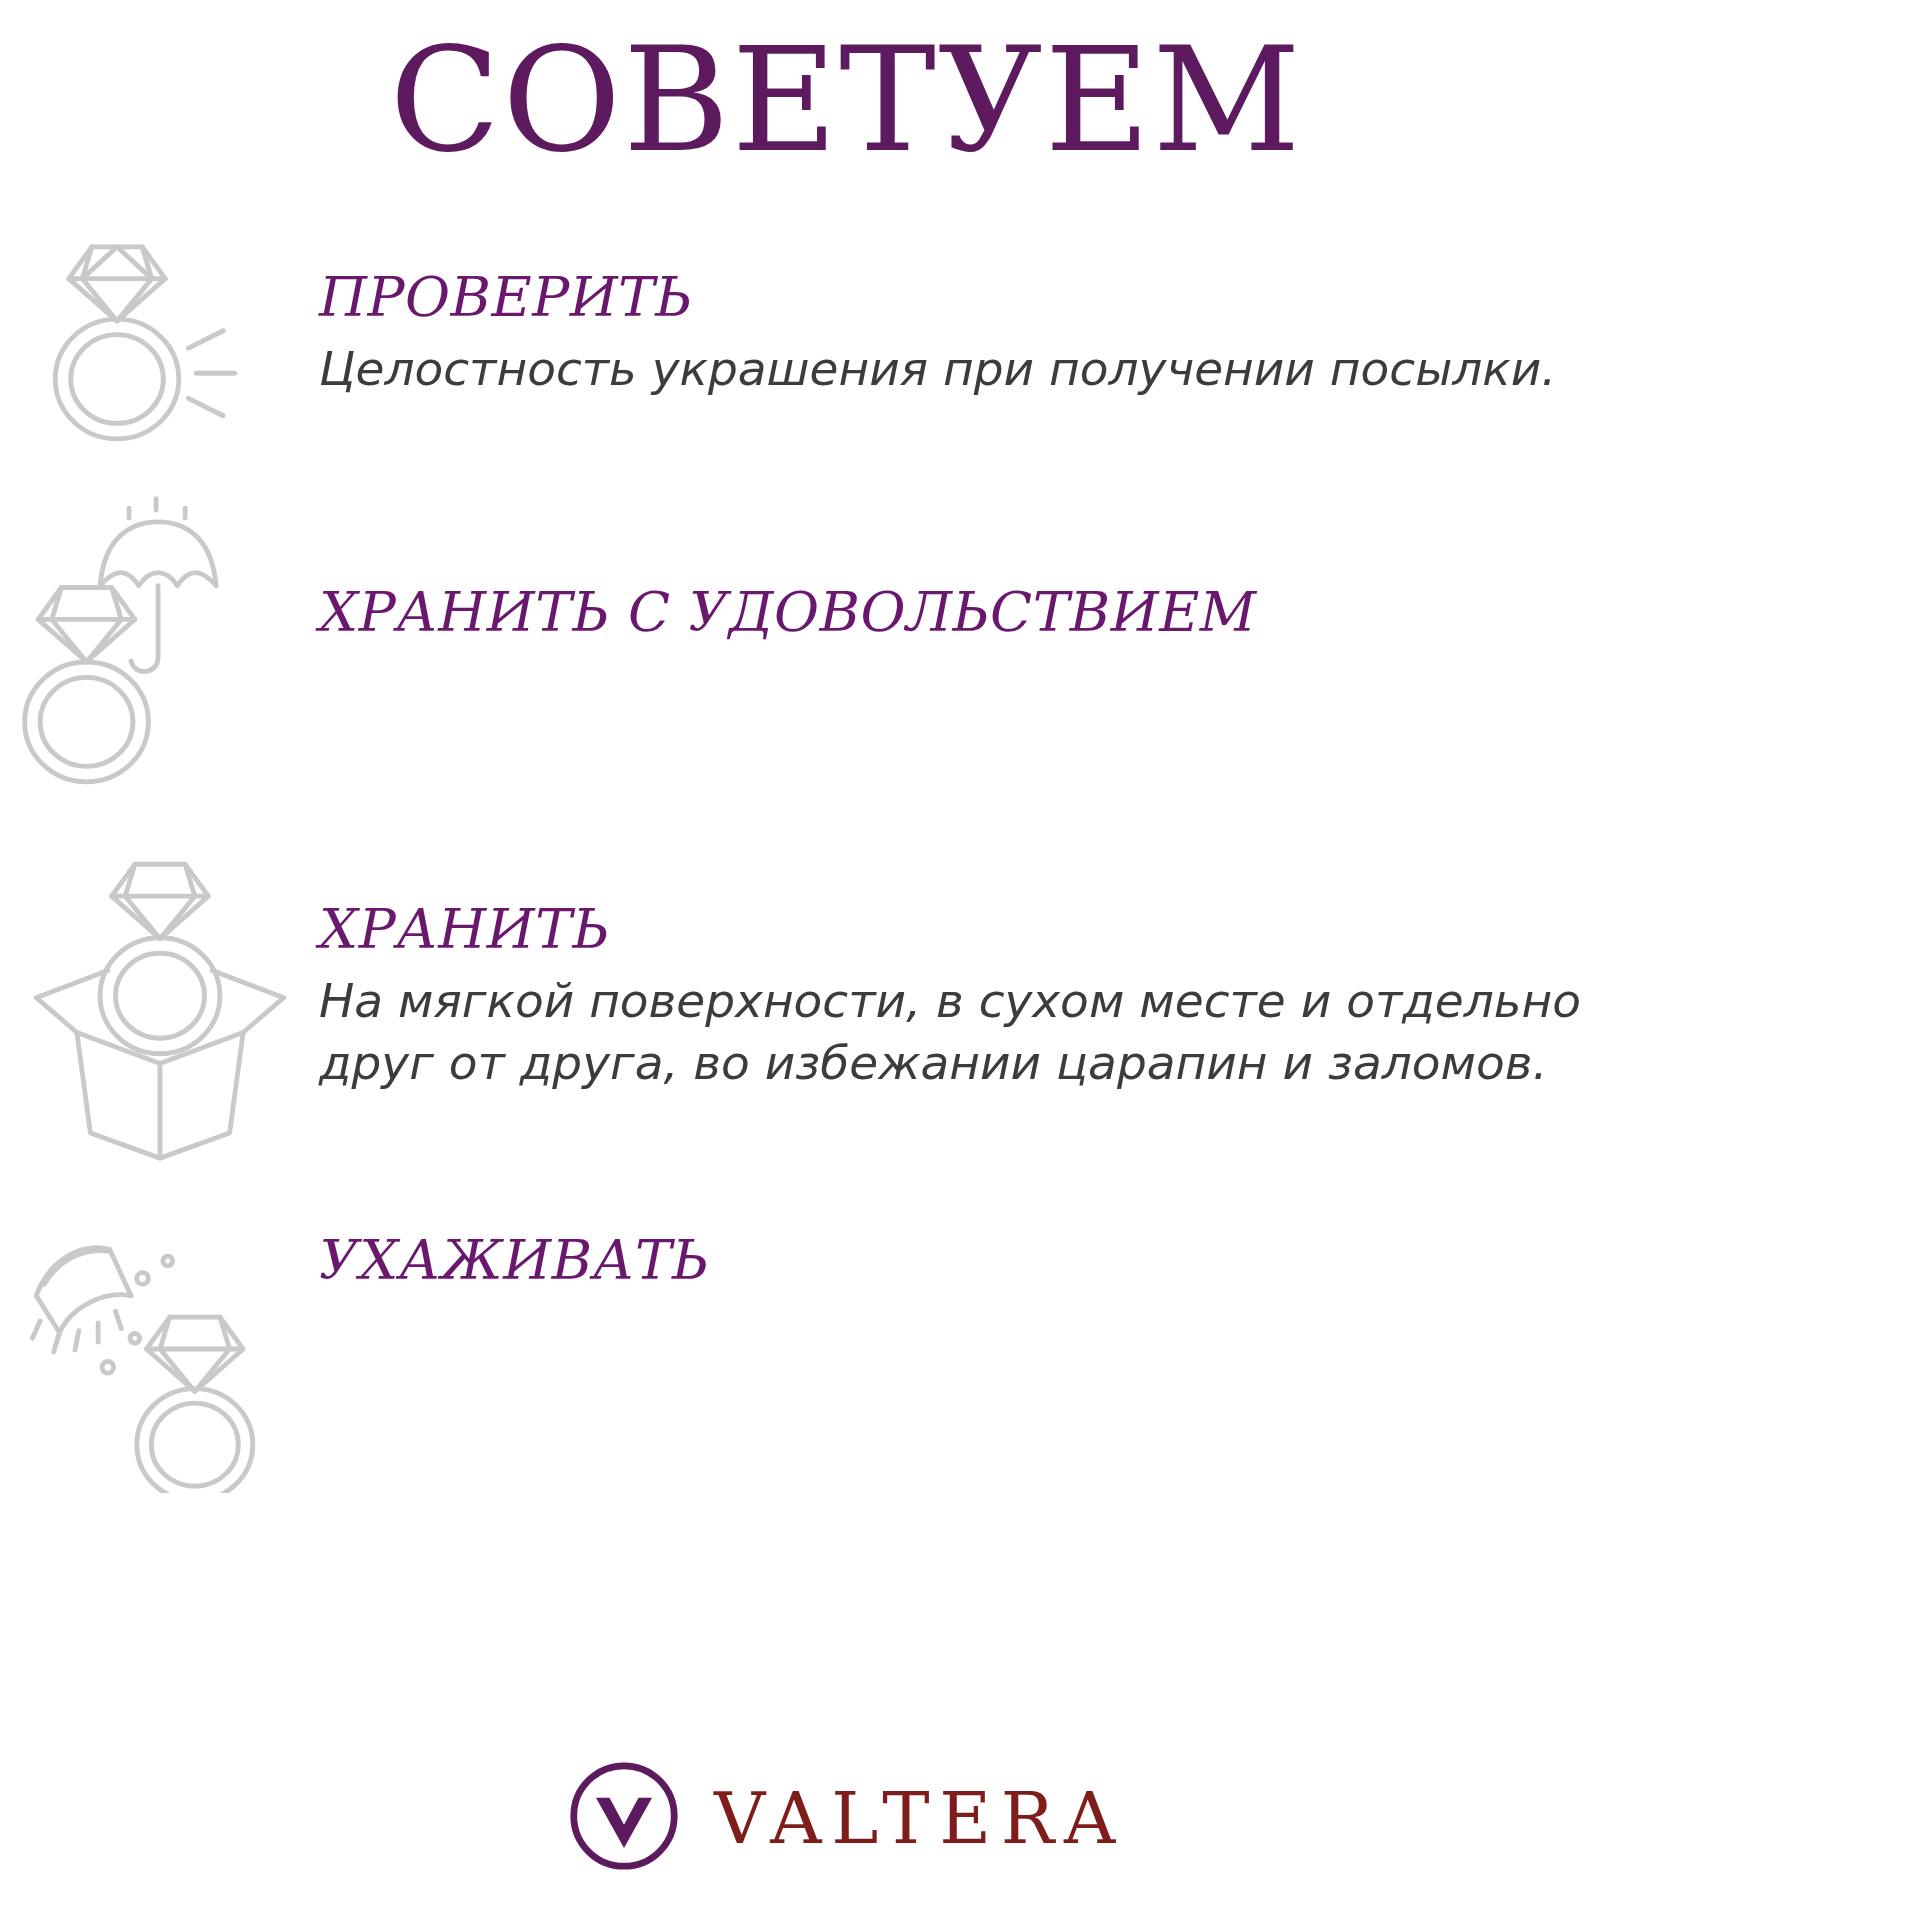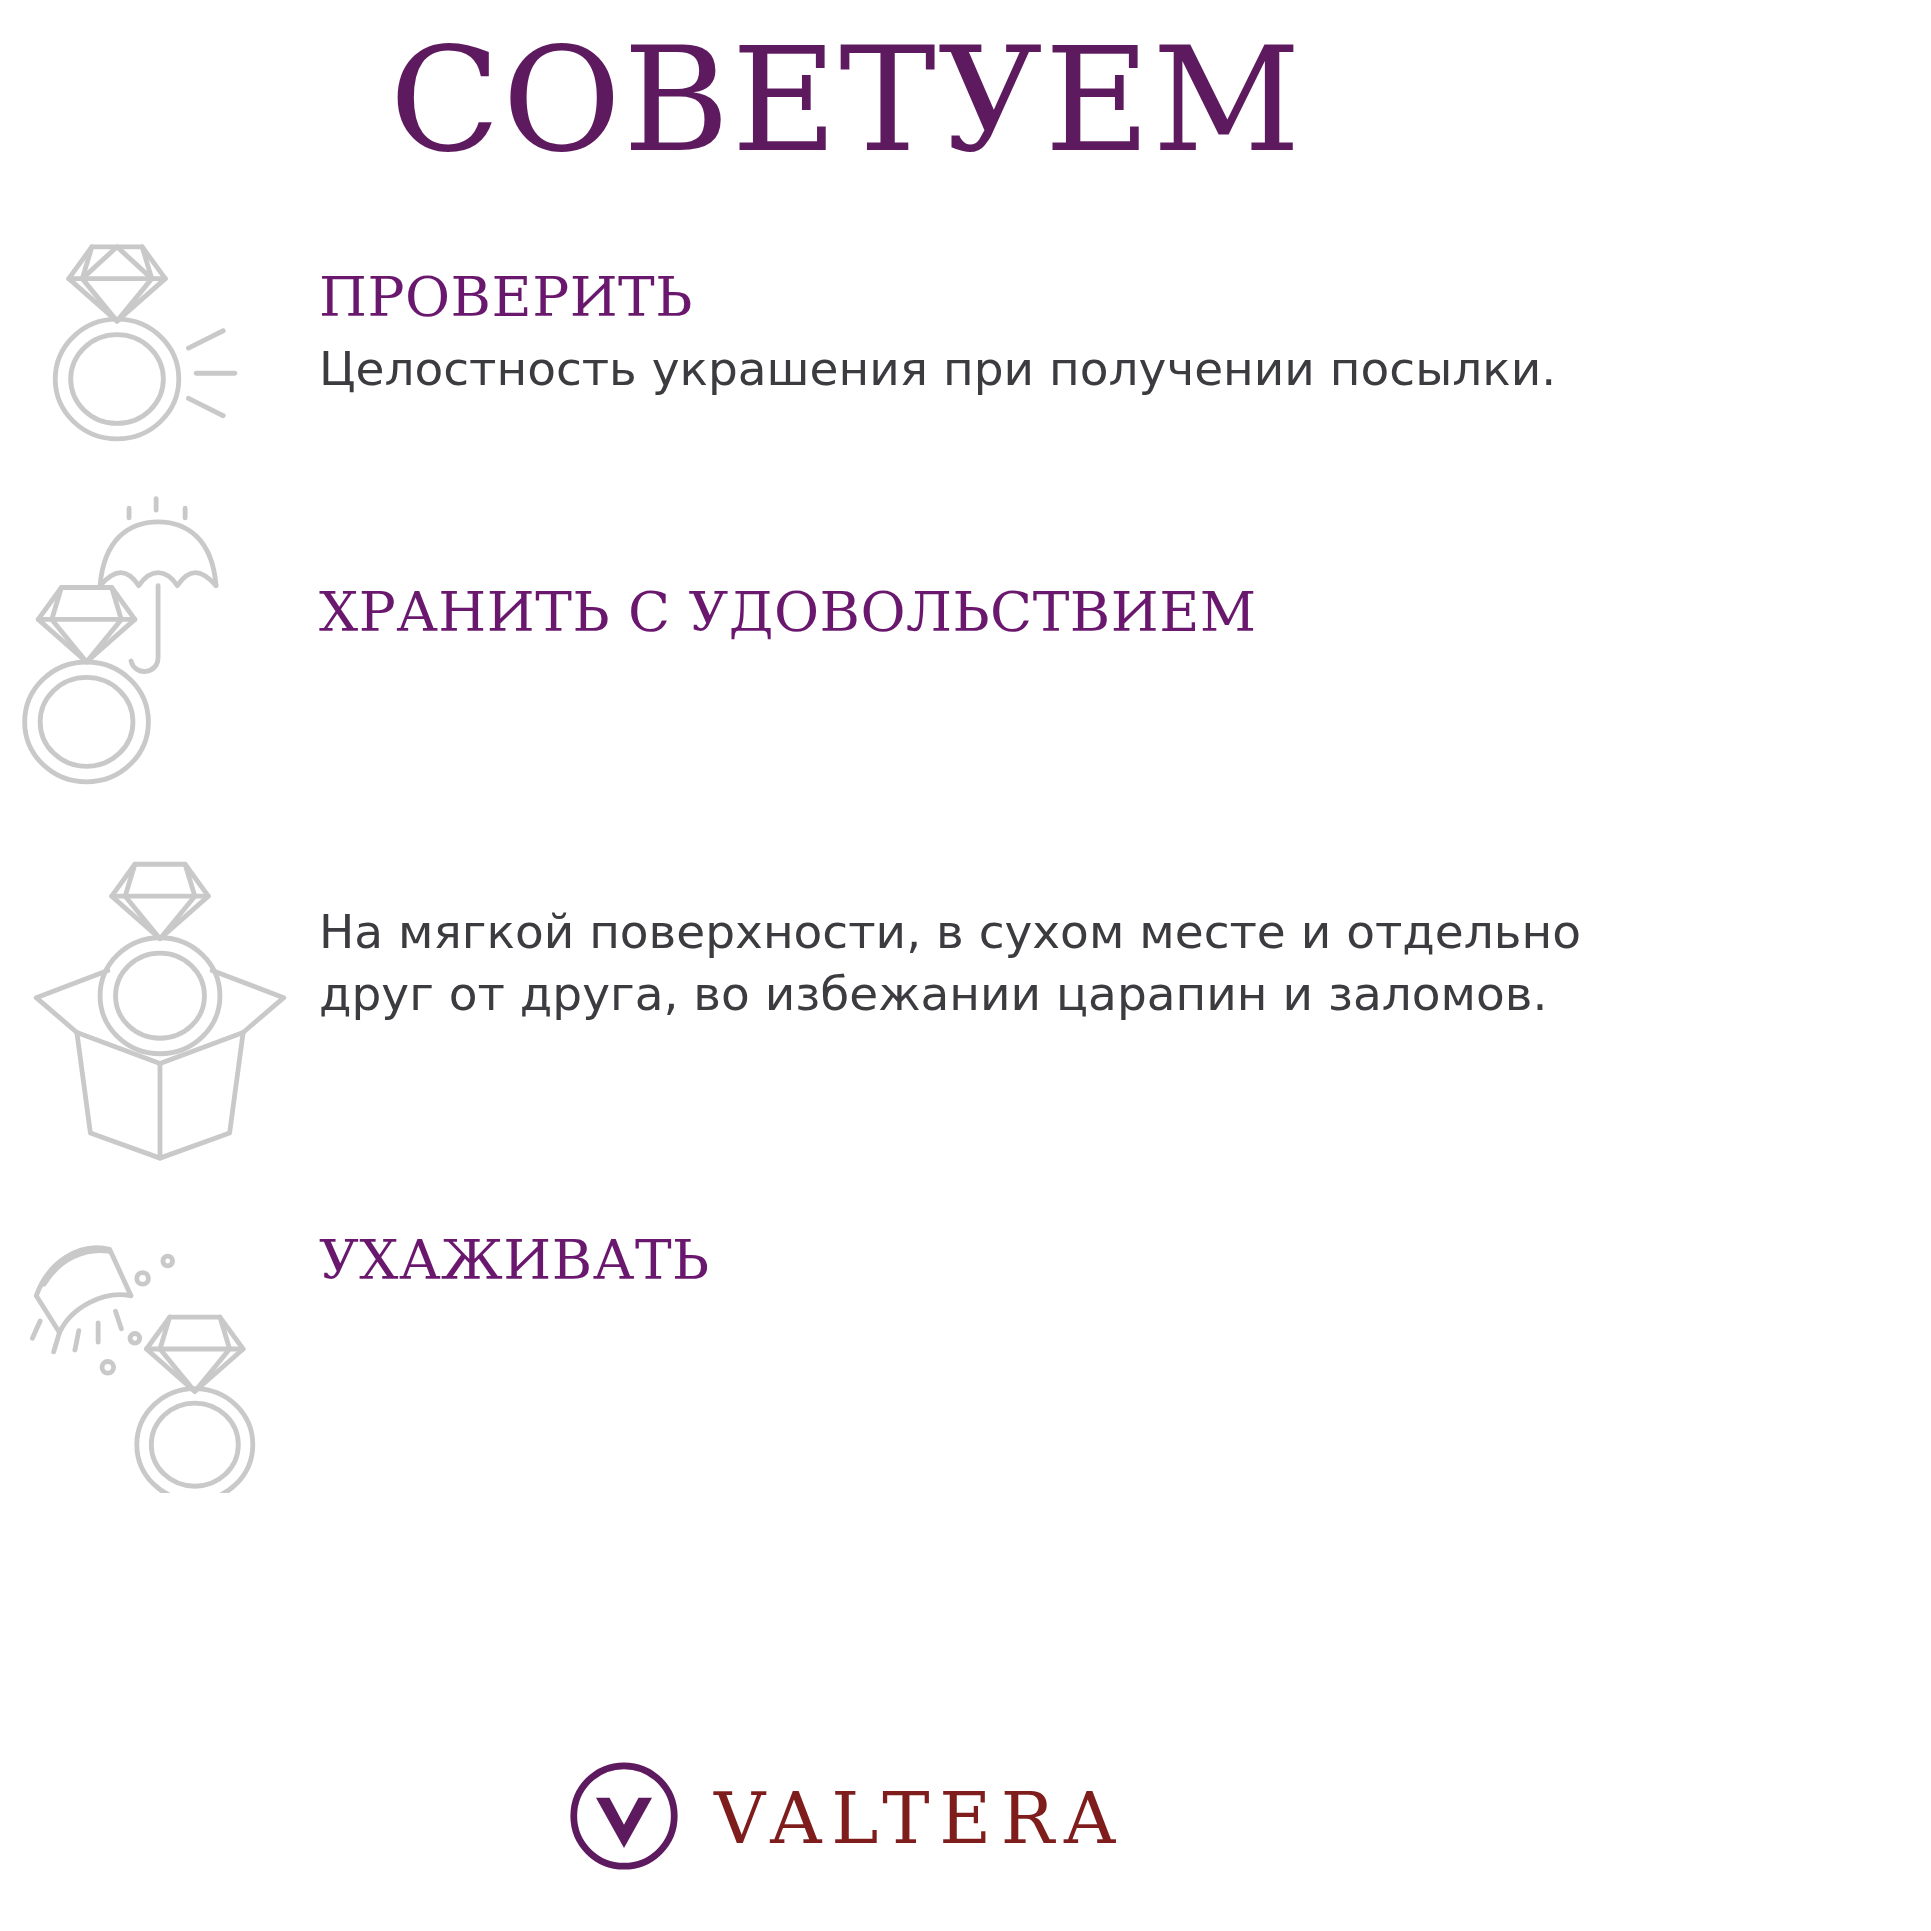--- a/index.html
+++ b/index.html
@@ -47,20 +47,21 @@
     width: 319px;
     flex: 0 0 319px;
     display: flex;
     justify-content: center;
     align-items: flex-start;
     color: #c9c9c9;
   }
   .tip-body {
     flex: 1 1 auto;
     padding-right: 39px;
+    font-style: italic;
   }
   .tip-heading {
     color: #6a176e;
     font-family: "DejaVu Serif", serif;
     font-size: 55px;
     line-height: 1.05;
     font-weight: 400;
     margin: 0 0 11.6px 0;
     letter-spacing: 0.5px;
   }
@@ -178,20 +179,21 @@
 
           <path d="M64 196 L150 228 L236 196"></path>
           <path d="M64 196 L78 300 L150 326 L222 300 L236 196"></path>
           <path d="M150 228 L150 326"></path>
 
           <path d="M64 196 L22 160 L96 132"></path>
           <path d="M236 196 L278 160 L204 132"></path>
         </svg>
       </div>
       <div class="tip-body">
+        <h2 class="tip-heading">ХРАНИТЬ</h2>
         <p class="tip-text">На мягкой поверхности, в сухом месте и отдельно друг от друга, во избежании царапин и заломов.</p>
       </div>
     </div>
 
     <div class="tip tip-4">
       <div class="tip-icon">
         <svg width="290" height="290" viewBox="0 0 300 300" fill="none" stroke="#c9c9c9" stroke-width="5" stroke-linecap="round" stroke-linejoin="round">
 
           <path d="M22 96 C34 62 66 40 98 48 L120 96 C92 90 58 108 46 134 Z"></path>
           <path d="M30 84 C46 58 72 46 98 50"></path>

